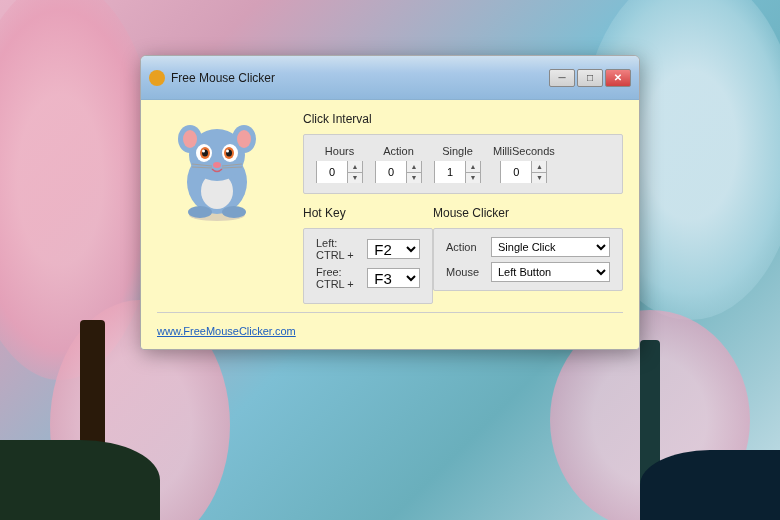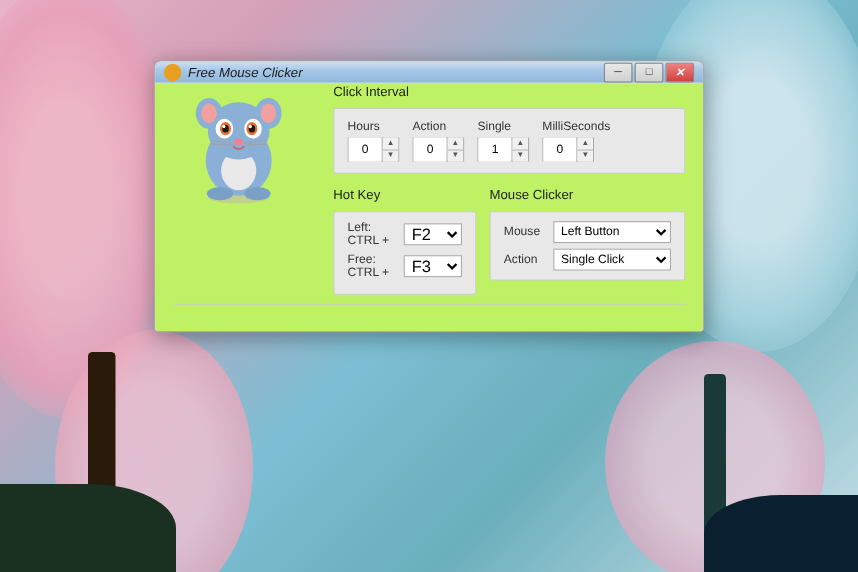--- a/index.html
+++ b/index.html
@@ -109,23 +109,22 @@
       border-radius: 6px 6px 4px 4px;
       box-shadow: 2px 4px 20px rgba(0,0,0,0.35);
     }
 
     .title-bar {
       display: flex;
       align-items: center;
       background: linear-gradient(180deg, #cde0f0 0%, #a8c8e8 40%, #90b8dc 100%);
       border-radius: 5px 5px 0 0;
       padding: 5px 8px;
-      height: 20px;
+      height: 44px;
       border-bottom: 1px solid #8ab0d0;
-      font-style: italic;
     }
 
     .title-bar-icon {
       width: 16px;
       height: 16px;
       margin-right: 6px;
       background: #e8a020;
       border-radius: 50%;
       flex-shrink: 0;
     }
@@ -156,22 +155,22 @@
       cursor: pointer;
     }
 
     .tb-btn.close {
       background: linear-gradient(180deg, #f08080, #d04040);
       color: white;
       font-weight: bold;
     }
 
     .window-body {
-      padding: 0 16px 12px 16px;
-      background: #bef264;
+      padding: 12px 16px 12px 16px;
+      background: #fef9c3;
       border-radius: 0 0 4px 4px;
     }
 
     .main-content {
       display: flex;
       gap: 16px;
     }
 
     
     .logo-panel {
@@ -235,21 +234,21 @@
     }
 
     .interval-grid {
       display: flex;
       gap: 12px;
     }
 
     .interval-col {
       display: flex;
       flex-direction: column;
-      align-items: flex-start;
+      align-items: center;
       gap: 4px;
     }
 
     .interval-col-label {
       font-size: 11px;
       color: #333;
     }
 
     .spinner-container {
       display: flex;
@@ -367,21 +366,21 @@
 
     .divider {
       height: 1px;
       background: #ccc;
       margin: 8px 0;
     }
 
     
     .bottom-panels {
       display: flex;
-      gap: 12px;
+      gap: 0;
       margin-top: 0;
     }
 
     .hotkey-panel {
       width: 130px;
       flex-shrink: 0;
     }
 
     .mouse-action-panel {
       flex: 1;
@@ -536,41 +535,42 @@
                   <option>F4</option>
                 </select>
               </div>
             </div>
           </div>
 
           <div class="mouse-action-panel">
             <div class="section-title">Mouse Clicker</div>
             <div class="action-section">
               <div class="action-row">
+                <span class="action-label">Action</span>
+                <select class="action-select">
+                  <option>Single Click</option>
+                  <option>Double Click</option>
+                </select>
+              </div>
+              <div class="action-row">
                 <span class="action-label">Mouse</span>
                 <select class="action-select">
                   <option>Left Button</option>
                   <option>Right Button</option>
                   <option>Middle Button</option>
                 </select>
               </div>
-              <div class="action-row">
-                <span class="action-label">Action</span>
-                <select class="action-select">
-                  <option>Single Click</option>
-                  <option>Double Click</option>
-                </select>
-              </div>
             </div>
           </div>
 
         </div>
 
       </div>
     </div>
 
     <div class="divider"></div>
 
     <div class="bottom-row">
+      <span class="website-link">www.FreeMouseClicker.com</span>
     </div>
 
   </div>
 </div>
 
 </body></html>

